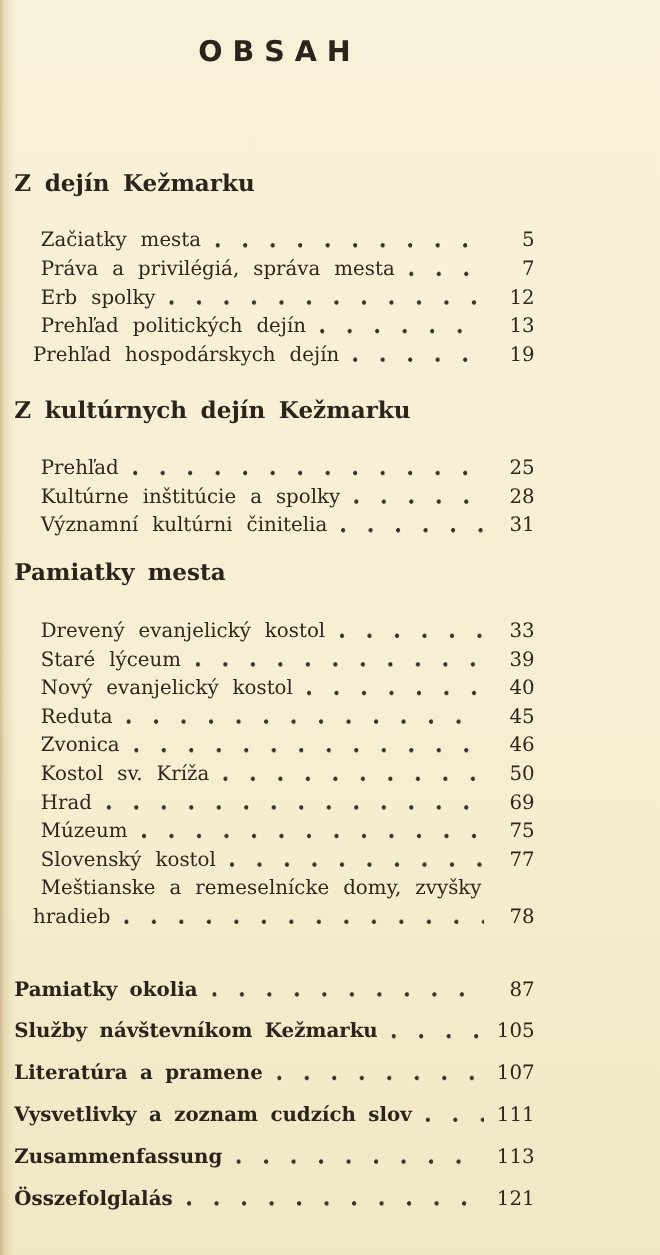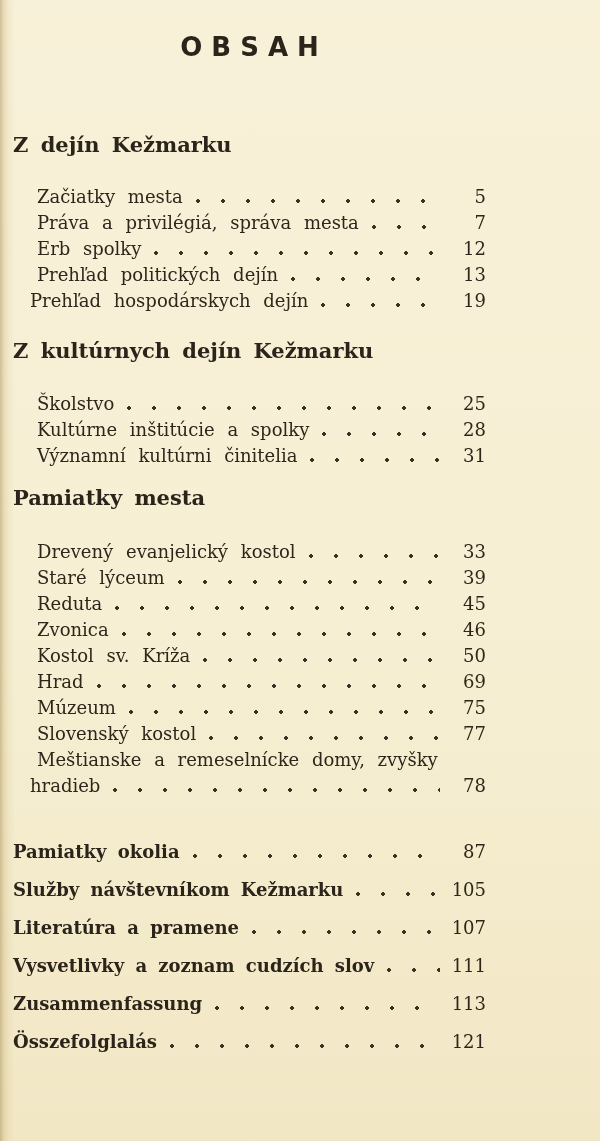--- a/index.html
+++ b/index.html
@@ -27,21 +27,21 @@
     text-align:center;
     font-family:"DejaVu Sans","Liberation Sans",sans-serif;
     font-weight:700;font-size:26px;
     letter-spacing:9px;text-indent:9px;
     color:#2b241a;
   }
   .heading{
     font-weight:700;font-size:21px;line-height:26px;
     word-spacing:5px;color:#2b241a;
   }
-  .mt147{margin-top:68px;}
+  .mt147{margin-top:90px;}
   .mt24{margin-top:24px;}
   .mt25{margin-top:16px;}
   .mt26{margin-top:26px;}
   .mt27{margin-top:27px;}
   .mt28{margin-top:28px;}
   .entries{display:flex;flex-direction:column;}
   .row{
     display:flex;align-items:baseline;
     font-size:18px;line-height:26px;
     padding-left:24px;
@@ -94,21 +94,21 @@
     <div class="row outdent">
       <span class="t">Prehľad hospodárskych dejín</span>
       <span class="leader"></span>
       <span class="pg">19</span>
     </div>
   </div>
 
   <div class="heading mt24">Z kultúrnych dejín Kežmarku</div>
   <div class="entries mt27">
     <div class="row">
-      <span class="t">Školstvo</span>
+      <span class="t">Prehľad</span>
       <span class="leader"></span>
       <span class="pg">25</span>
     </div>
     <div class="row">
       <span class="t">Kultúrne inštitúcie a spolky</span>
       <span class="leader"></span>
       <span class="pg">28</span>
     </div>
     <div class="row">
       <span class="t">Významní kultúrni činitelia</span>
@@ -123,20 +123,25 @@
       <span class="t">Drevený evanjelický kostol</span>
       <span class="leader"></span>
       <span class="pg">33</span>
     </div>
     <div class="row">
       <span class="t">Staré lýceum</span>
       <span class="leader"></span>
       <span class="pg">39</span>
     </div>
     <div class="row">
+      <span class="t">Nový evanjelický kostol</span>
+      <span class="leader"></span>
+      <span class="pg">40</span>
+    </div>
+    <div class="row">
       <span class="t">Reduta</span>
       <span class="leader"></span>
       <span class="pg">45</span>
     </div>
     <div class="row">
       <span class="t">Zvonica</span>
       <span class="leader"></span>
       <span class="pg">46</span>
     </div>
     <div class="row">

